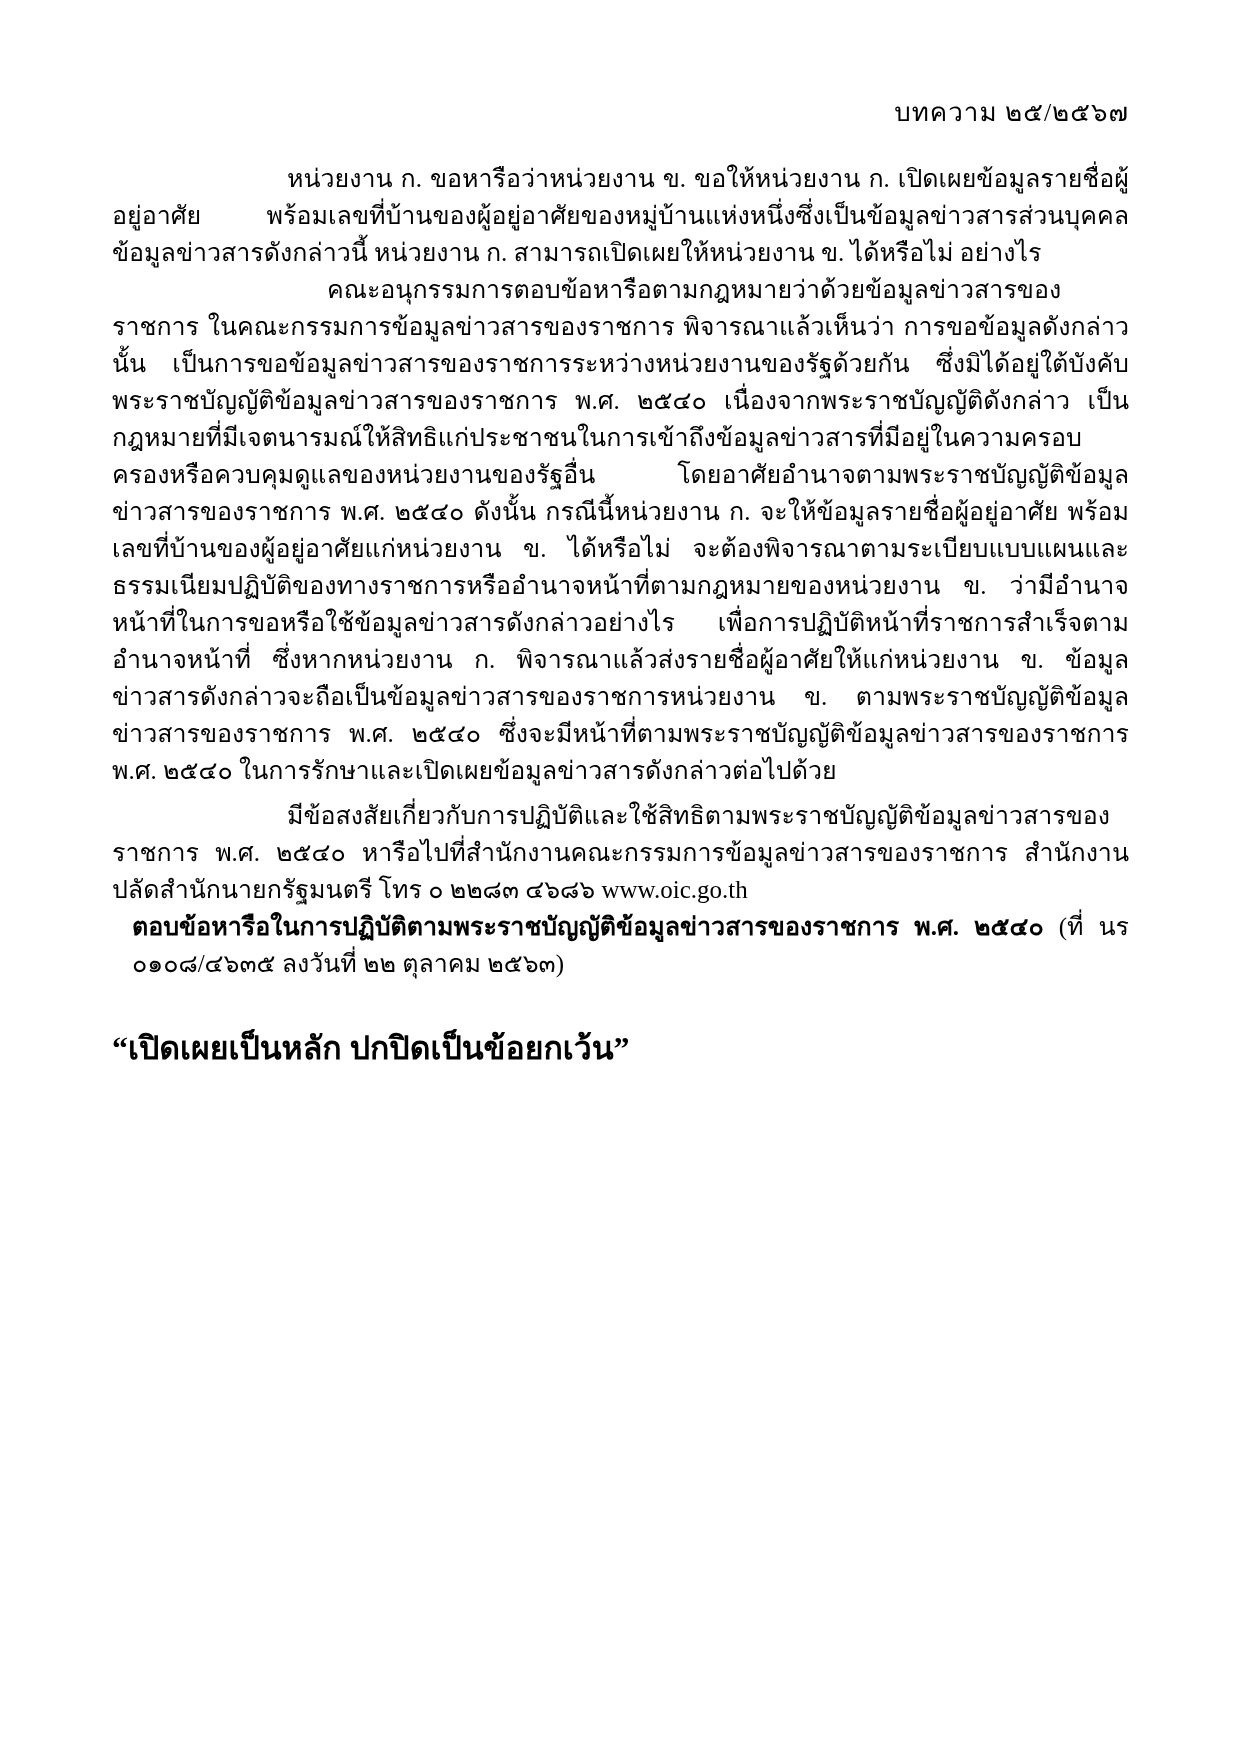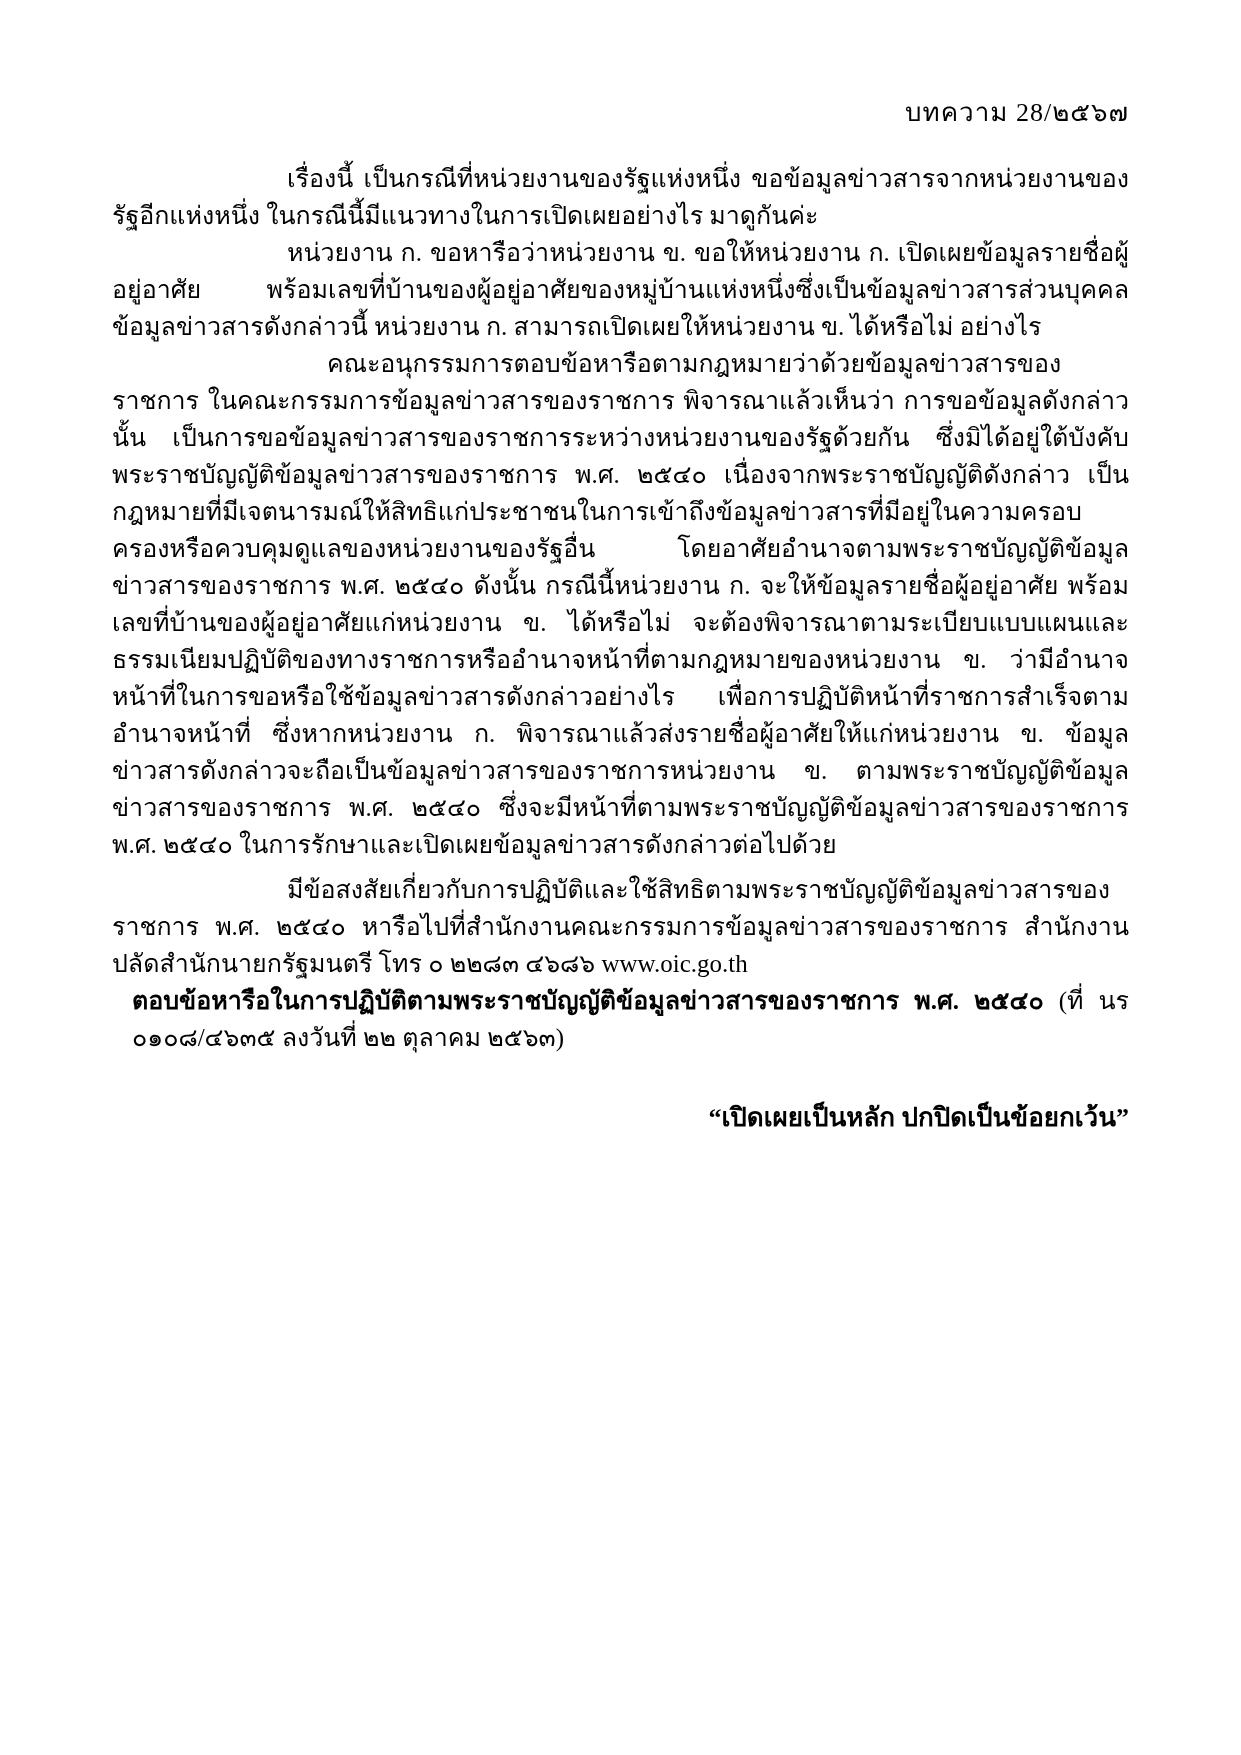--- a/index.html
+++ b/index.html
@@ -43,37 +43,36 @@
   }
   p.para-gap {
     margin-top: 8px;
   }
   p.flush {
     text-indent: 0;
     margin-left: 20px;
   }
   .bold { font-weight: bold; }
   .doc-quote {
-    text-align: right;
+    text-align: left;
     font-weight: bold;
-    font-size: 26px;
+    font-size: 32px;
     margin-top: 40px;
   }
 </style>
 </head>
 <body>
 
 <div class="page">
 
-  <div class="doc-header">บทความ 28/๒๕๖๗</div>
+  <div class="doc-header">บทความ ๒๕/๒๕๖๗</div>
 
 
   <div class="body-text">
 
-    <p class="para">เรื่องนี้ เป็นกรณีที่หน่วยงานของรัฐแห่งหนึ่ง ขอข้อมูลข่าวสารจากหน่วยงานของรัฐอีกแห่งหนึ่ง ในกรณีนี้มีแนวทางในการเปิดเผยอย่างไร มาดูกันค่ะ</p>
 
     <p class="para">หน่วยงาน ก. ขอหารือว่าหน่วยงาน ข. ขอให้หน่วยงาน ก. เปิดเผยข้อมูลรายชื่อผู้อยู่อาศัย พร้อมเลขที่บ้านของผู้อยู่อาศัยของหมู่บ้านแห่งหนึ่งซึ่งเป็นข้อมูลข่าวสารส่วนบุคคล ข้อมูลข่าวสารดังกล่าวนี้ หน่วยงาน ก. สามารถเปิดเผยให้หน่วยงาน ข. ได้หรือไม่ อย่างไร</p>
 
     <p class="para para-wide-indent">คณะอนุกรรมการตอบข้อหารือตามกฎหมายว่าด้วยข้อมูลข่าวสารของราชการ ในคณะกรรมการข้อมูลข่าวสารของราชการ พิจารณาแล้วเห็นว่า การขอข้อมูลดังกล่าวนั้น เป็นการขอข้อมูลข่าวสารของราชการระหว่างหน่วยงานของรัฐด้วยกัน ซึ่งมิได้อยู่ใต้บังคับพระราชบัญญัติข้อมูลข่าวสารของราชการ พ.ศ. ๒๕๔๐ เนื่องจากพระราชบัญญัติดังกล่าว เป็นกฎหมายที่มีเจตนารมณ์ให้สิทธิแก่ประชาชนในการเข้าถึงข้อมูลข่าวสารที่มีอยู่ในความครอบครองหรือควบคุมดูแลของหน่วยงานของรัฐอื่น โดยอาศัยอำนาจตามพระราชบัญญัติข้อมูลข่าวสารของราชการ พ.ศ. ๒๕๔๐ ดังนั้น กรณีนี้หน่วยงาน ก. จะให้ข้อมูลรายชื่อผู้อยู่อาศัย พร้อมเลขที่บ้านของผู้อยู่อาศัยแก่หน่วยงาน ข. ได้หรือไม่ จะต้องพิจารณาตามระเบียบแบบแผนและธรรมเนียมปฏิบัติของทางราชการหรืออำนาจหน้าที่ตามกฎหมายของหน่วยงาน ข. ว่ามีอำนาจหน้าที่ในการขอหรือใช้ข้อมูลข่าวสารดังกล่าวอย่างไร เพื่อการปฏิบัติหน้าที่ราชการสำเร็จตามอำนาจหน้าที่ ซึ่งหากหน่วยงาน ก. พิจารณาแล้วส่งรายชื่อผู้อาศัยให้แก่หน่วยงาน ข. ข้อมูลข่าวสารดังกล่าวจะถือเป็นข้อมูลข่าวสารของราชการหน่วยงาน ข. ตามพระราชบัญญัติข้อมูลข่าวสารของราชการ พ.ศ. ๒๕๔๐ ซึ่งจะมีหน้าที่ตามพระราชบัญญัติข้อมูลข่าวสารของราชการ พ.ศ. ๒๕๔๐ ในการรักษาและเปิดเผยข้อมูลข่าวสารดังกล่าวต่อไปด้วย</p>
 
     <p class="para para-gap">มีข้อสงสัยเกี่ยวกับการปฏิบัติและใช้สิทธิตามพระราชบัญญัติข้อมูลข่าวสารของราชการ พ.ศ. ๒๕๔๐ หารือไปที่สำนักงานคณะกรรมการข้อมูลข่าวสารของราชการ สำนักงานปลัดสำนักนายกรัฐมนตรี โทร ๐ ๒๒๘๓ ๔๖๘๖ www.oic.go.th</p>
 
     <p class="flush"><span class="bold">ตอบข้อหารือในการปฏิบัติตามพระราชบัญญัติข้อมูลข่าวสารของราชการ พ.ศ. ๒๕๔๐</span><span> (ที่ นร ๐๑๐๘/๔๖๓๕ ลงวันที่ ๒๒ ตุลาคม ๒๕๖๓)</span></p>
 
 

